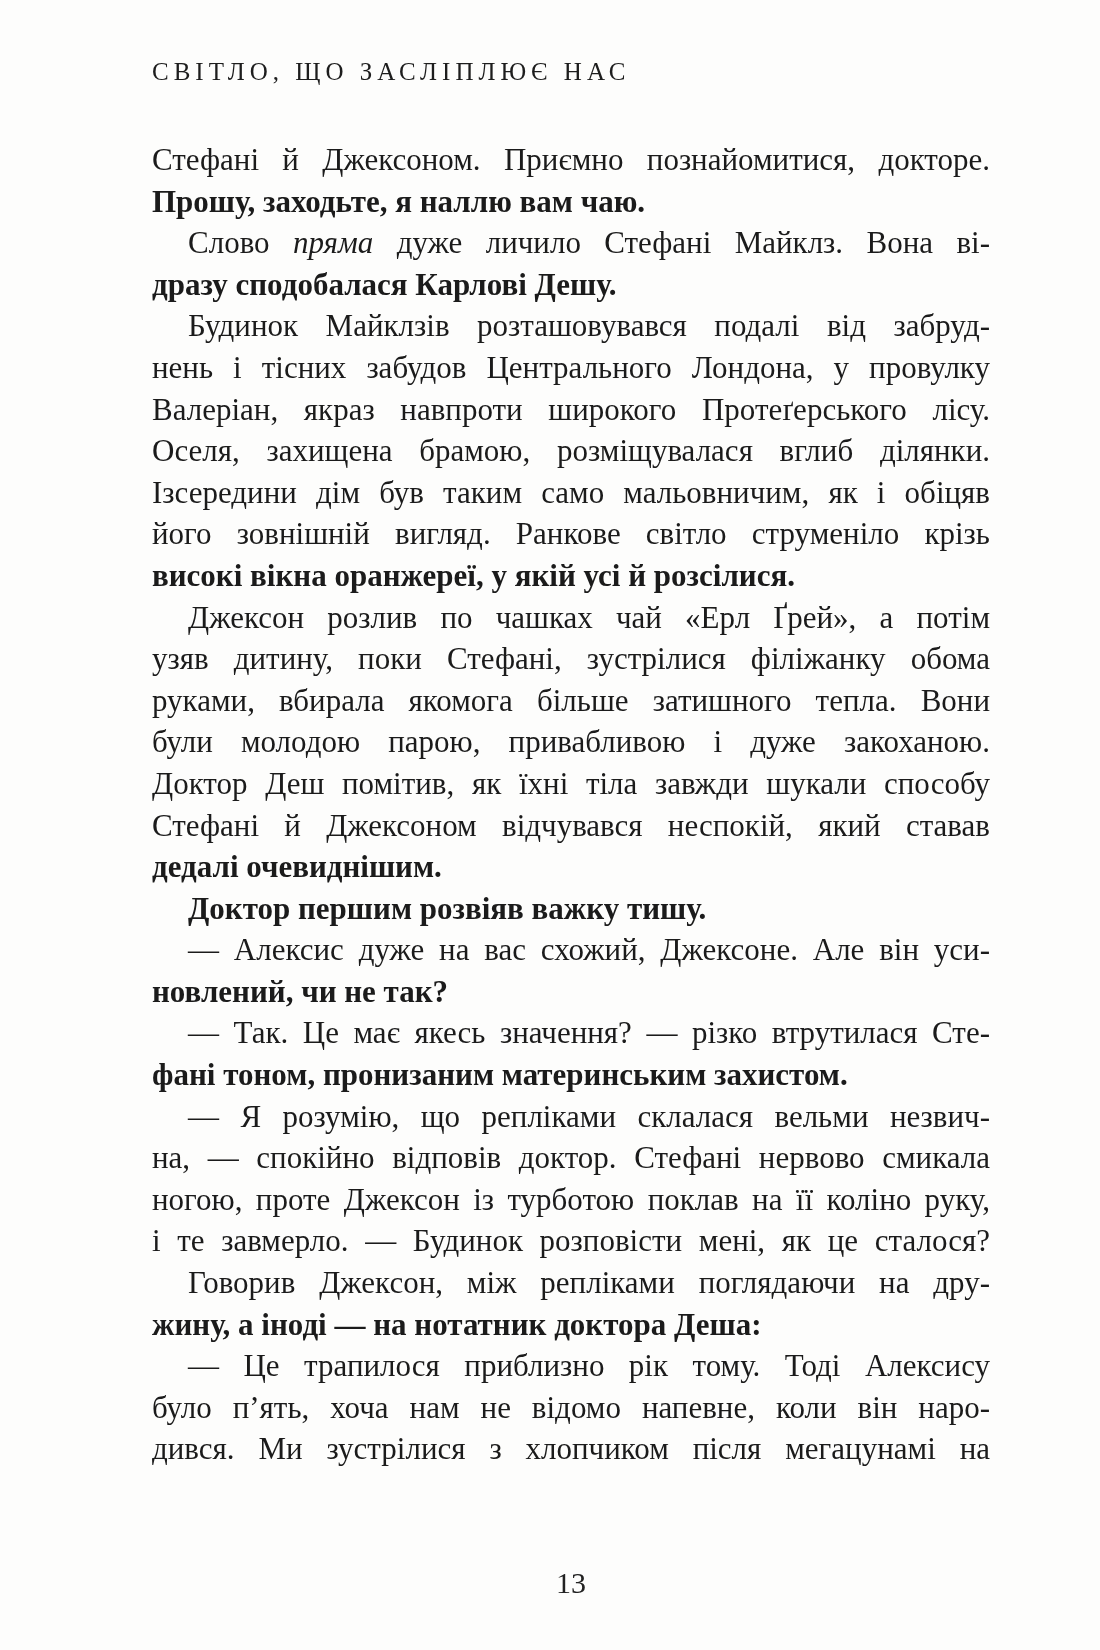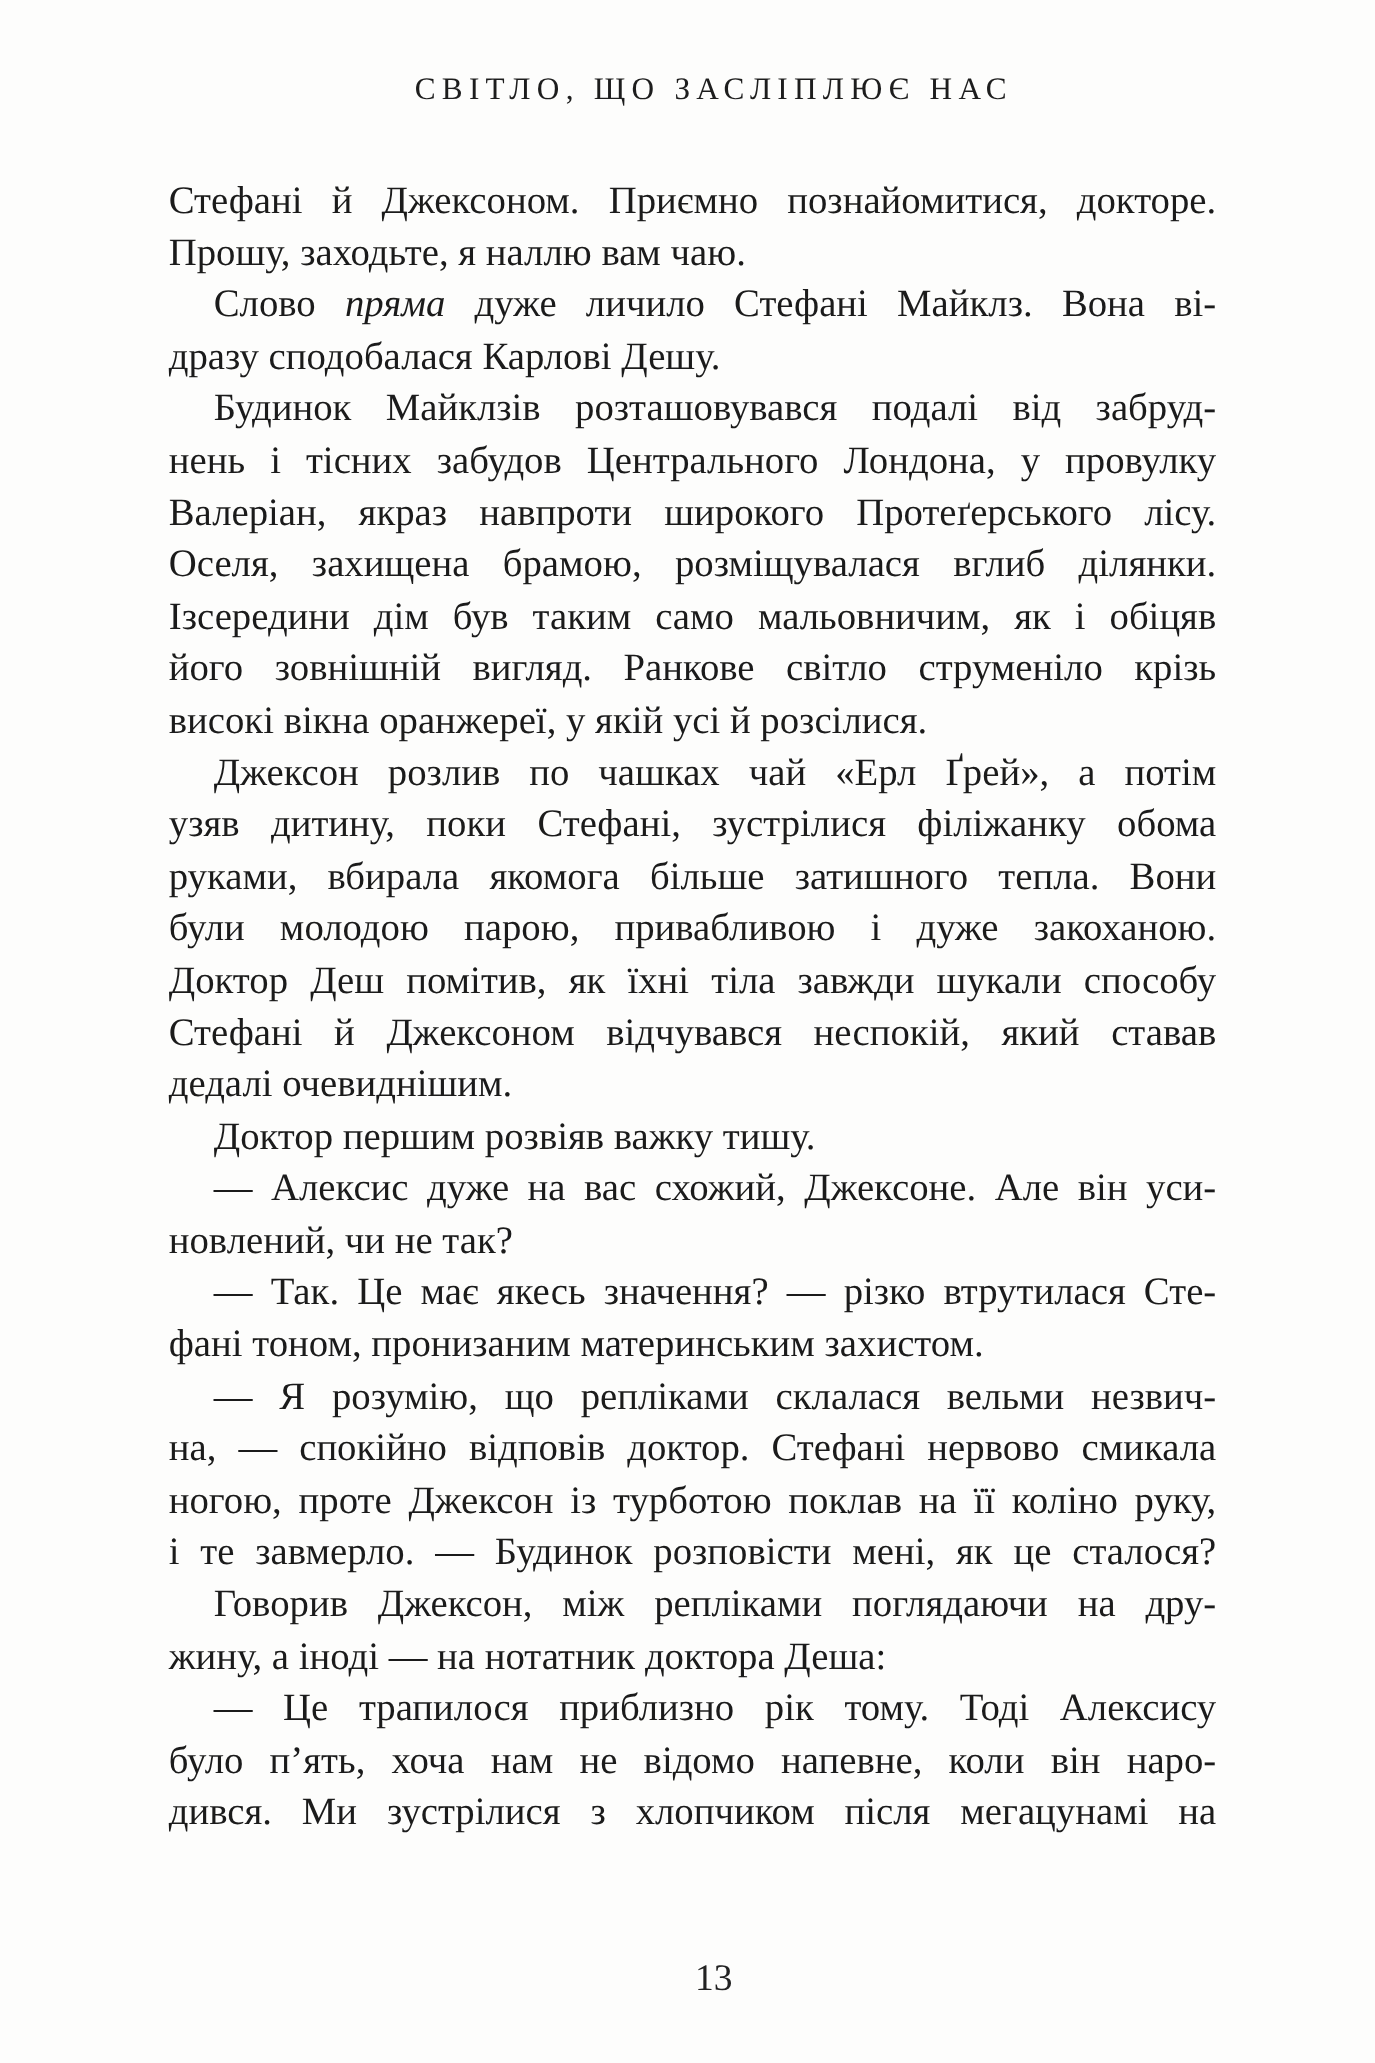--- a/index.html
+++ b/index.html
@@ -15,44 +15,44 @@
     position: relative;
     width: 1100px;
     height: 1650px;
     background: #fdfdfc;
   }
   .running-head {
     position: absolute;
     top: 58px;
     left: 152px;
     width: 838px;
-    text-align: center;
     font-size: 25px;
     letter-spacing: 5px;
     color: #1d1d1d;
     white-space: nowrap;
   }
   .body-text {
     position: absolute;
     top: 139px;
-    left: 135px;
+    left: 152px;
     width: 838px;
   }
   .line {
     font-size: 31px;
     line-height: 41.6px;
     color: #1b1b1b;
   }
   .line.just {
     text-align: justify;
     text-align-last: justify;
   }
   .line.left {
     text-align: center;
     text-align-last: left;
+    font-weight: bold;
   }
   .line.indent {
     text-indent: 36px;
   }
   .line em {
     font-style: italic;
   }
   .folio {
     position: absolute;
     top: 1566px;

